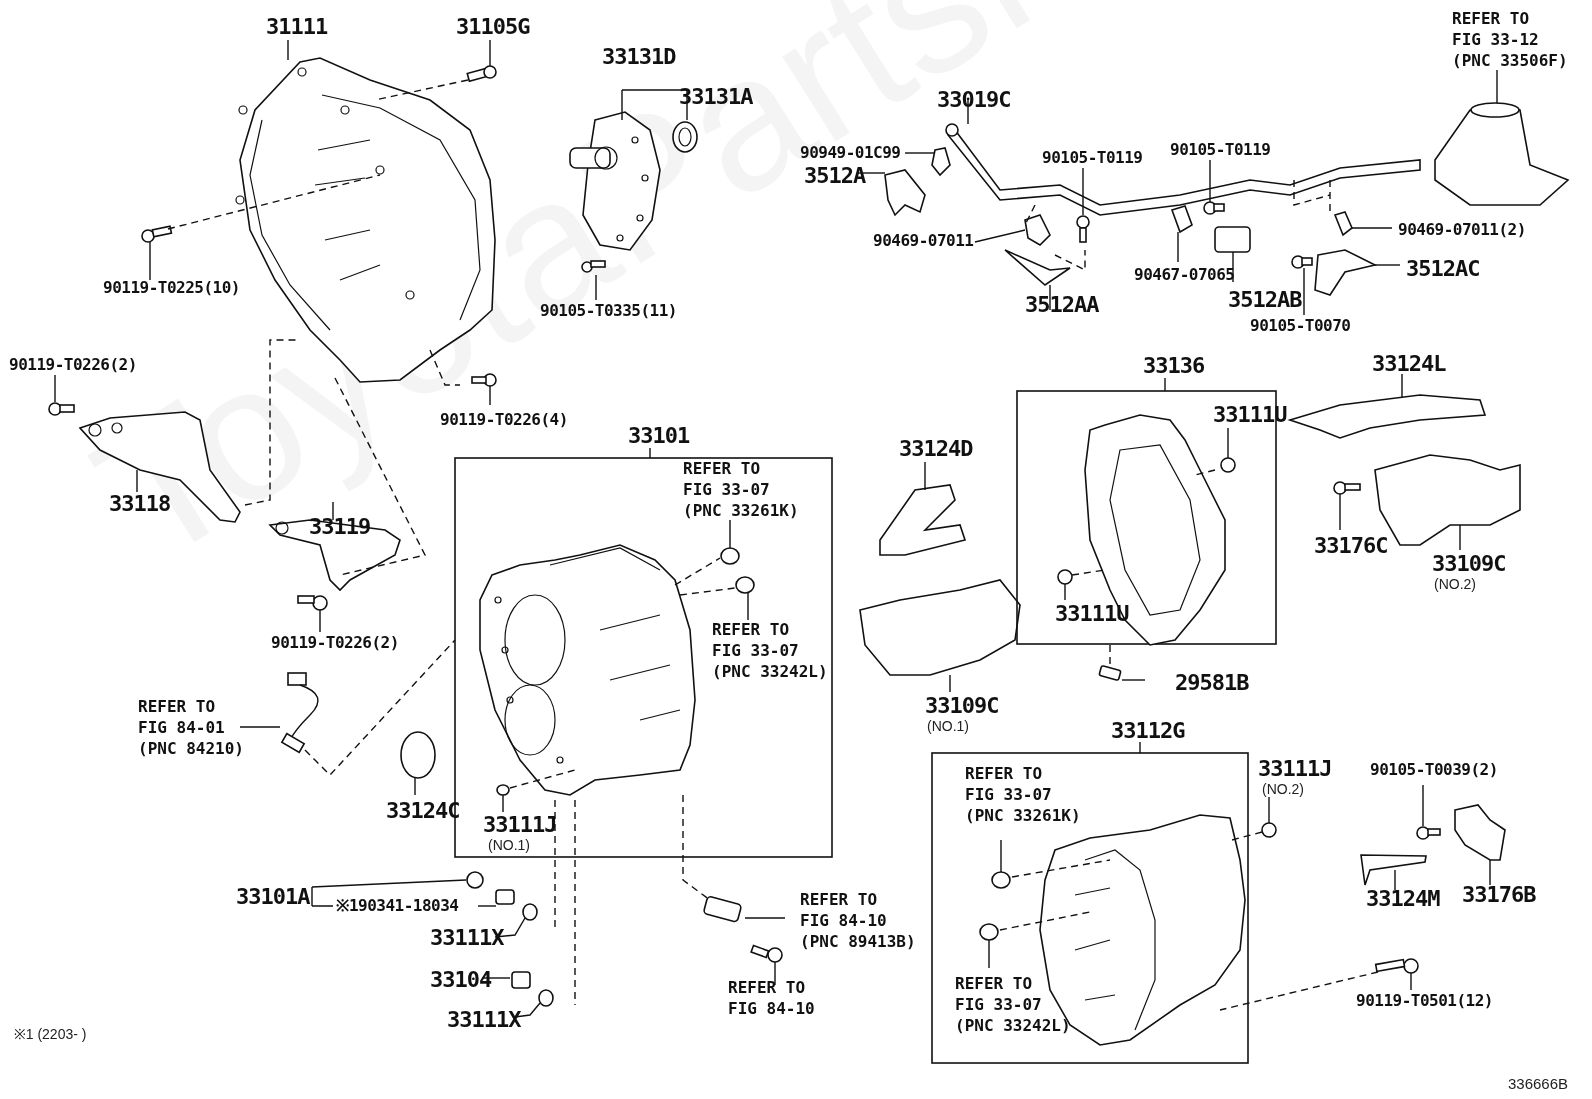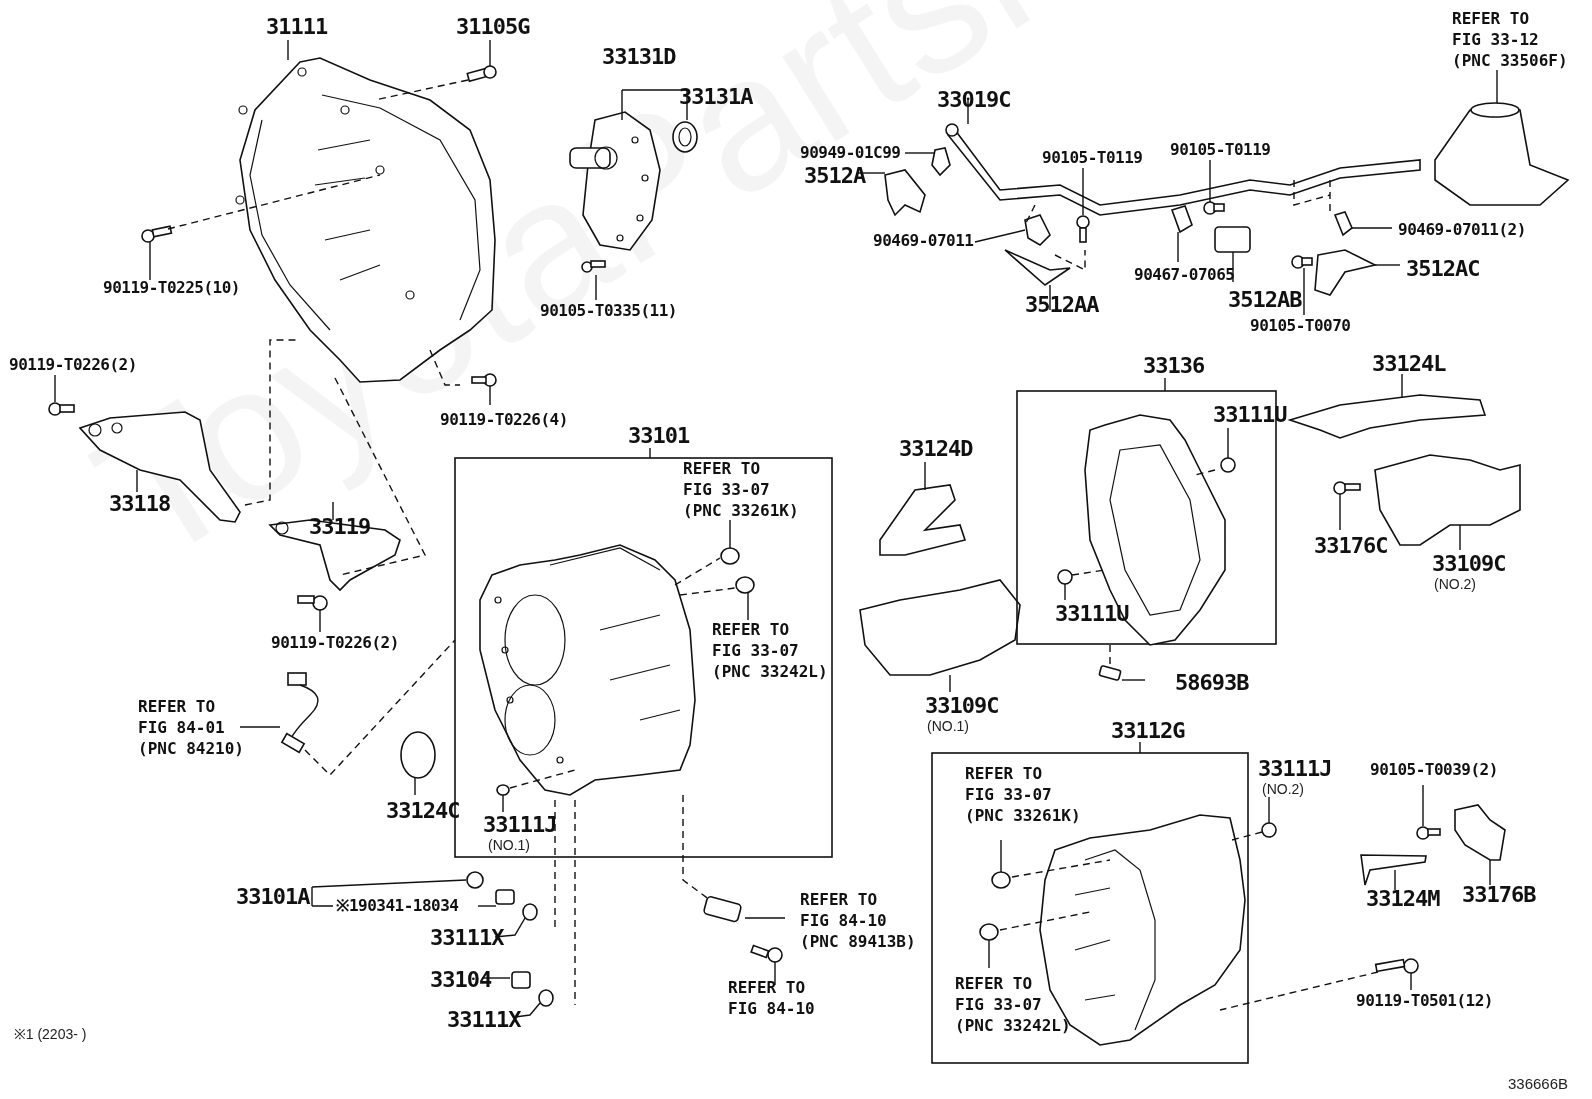--- a/index.html
+++ b/index.html
@@ -304,21 +304,21 @@
 <div class="lbl" style="left:483px;top:814px;">33111J</div>
 <div class="sub" style="left:488px;top:837px;">(NO.1)</div>
 
 <div class="lbl" style="left:899px;top:438px;">33124D</div>
 <div class="lbl" style="left:925px;top:695px;">33109C</div>
 <div class="sub" style="left:927px;top:718px;">(NO.1)</div>
 
 <div class="lbl" style="left:1143px;top:355px;">33136</div>
 <div class="lbl" style="left:1213px;top:404px;">33111U</div>
 <div class="lbl" style="left:1055px;top:603px;">33111U</div>
-<div class="lbl" style="left:1175px;top:672px;">58693B</div>
+<div class="lbl" style="left:1175px;top:672px;">29581B</div>
 
 <div class="lbl" style="left:1372px;top:353px;">33124L</div>
 <div class="lbl" style="left:1314px;top:535px;">33176C</div>
 <div class="lbl" style="left:1432px;top:553px;">33109C</div>
 <div class="sub" style="left:1434px;top:576px;">(NO.2)</div>
 
 <div class="lbl" style="left:1111px;top:720px;text-align:center;">33112G</div>
 <div class="lbl" style="left:1258px;top:758px;">33111J</div>
 <div class="sub" style="left:1262px;top:781px;">(NO.2)</div>
 <div class="lbl sm" style="left:1370px;top:762px;">90105-T0039(2)</div>

